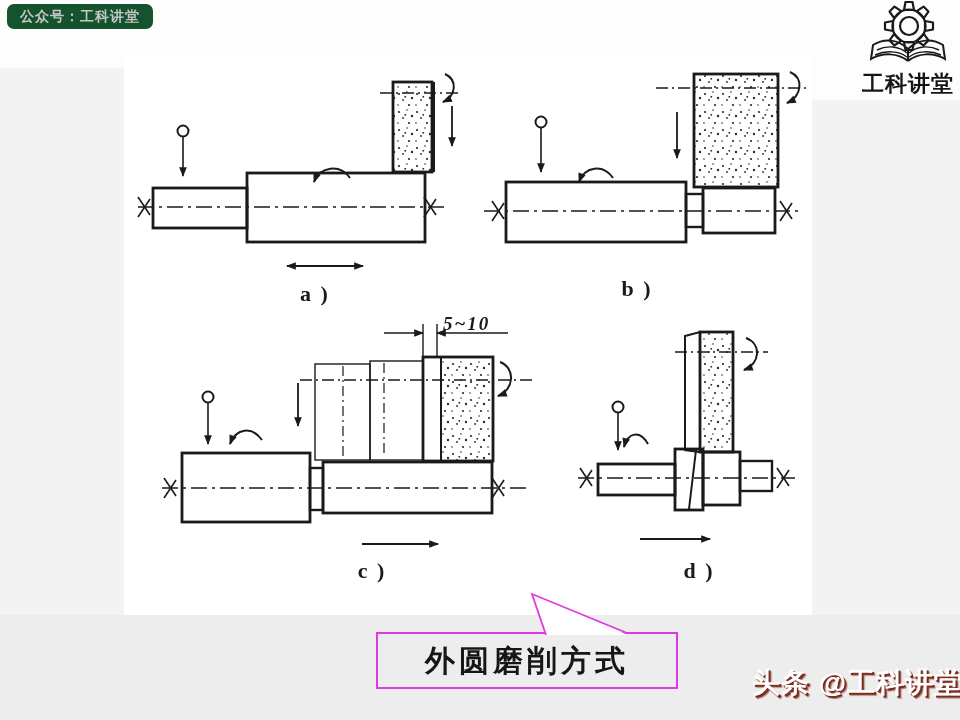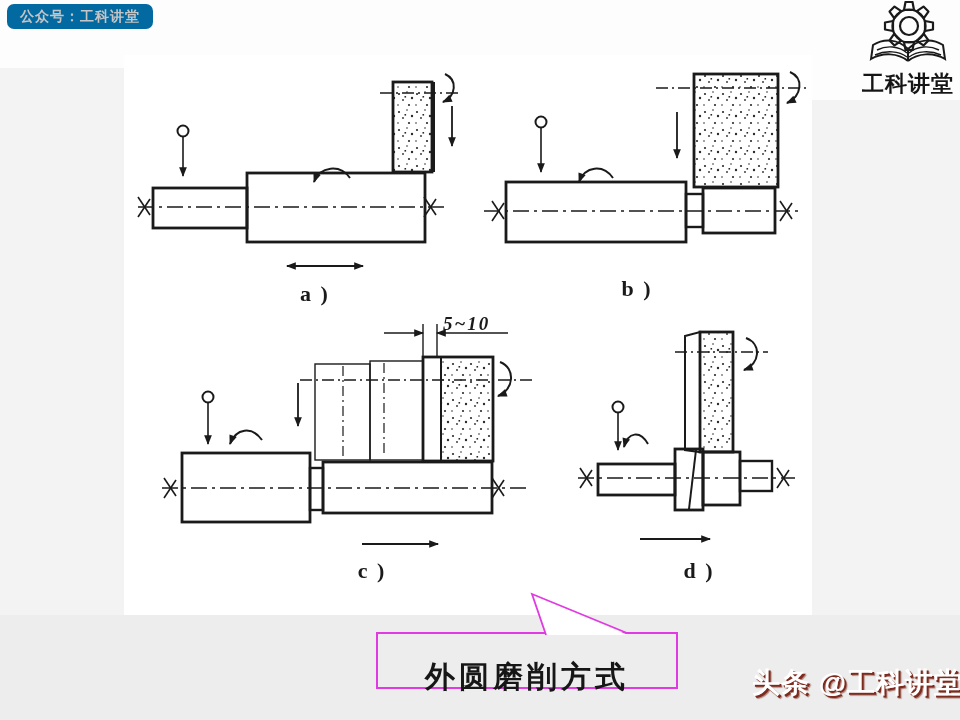--- a/index.html
+++ b/index.html
@@ -8,35 +8,35 @@
     background:#fdfdfd;font-family:"Liberation Sans",sans-serif;
   }
   .left-margin{position:absolute;left:0;top:68px;width:124px;height:652px;background:#f3f3f3;}
   .right-margin{position:absolute;left:812px;top:100px;width:148px;height:620px;background:#f3f3f3;}
   .bottom-band{position:absolute;left:0;top:615px;width:960px;height:105px;background:#ededed;}
   .figure-area{position:absolute;left:124px;top:55px;width:688px;height:560px;background:#ffffff;}
   .figure-svg{position:absolute;left:124px;top:55px;}
 
   .badge{
     position:absolute;left:7px;top:4px;height:25px;padding:0 13px;
-    background:#0369a1;border-radius:7px;display:flex;align-items:center;
+    background:#14532d;border-radius:7px;display:flex;align-items:center;
     color:#c5c5c5;font-size:14px;font-weight:bold;letter-spacing:1px;
   }
   .logo{position:absolute;left:858px;top:1px;width:100px;text-align:center;}
   .logo-text{
     margin-top:-2px;color:#151515;font-size:22px;font-weight:bold;letter-spacing:1px;
     font-family:"Liberation Sans",sans-serif;
   }
 
   .caption-svg{position:absolute;left:370px;top:588px;z-index:3;}
   .caption-text{
     position:absolute;left:378px;top:635px;width:298px;height:52px;z-index:4;
     display:flex;align-items:center;justify-content:center;
     font-family:"Liberation Serif","DejaVu Serif",serif;
-    font-size:30px;font-weight:bold;color:#161616;letter-spacing:4px;margin-top:16px;
+    font-size:30px;font-weight:bold;color:#161616;letter-spacing:4px;
   }
   .watermark{
     position:absolute;left:752px;top:664px;z-index:2;
     font-size:28px;font-weight:bold;letter-spacing:1px;color:#ffffff;
     text-shadow:2px 2px 0 #7c2b1e,3px 3px 1px rgba(124,43,30,0.55);
     font-family:"Liberation Sans",sans-serif;white-space:nowrap;
   }
 
   svg .ink{stroke:#1a1a1a;fill:none;}
   svg text{fill:#1a1a1a;}

